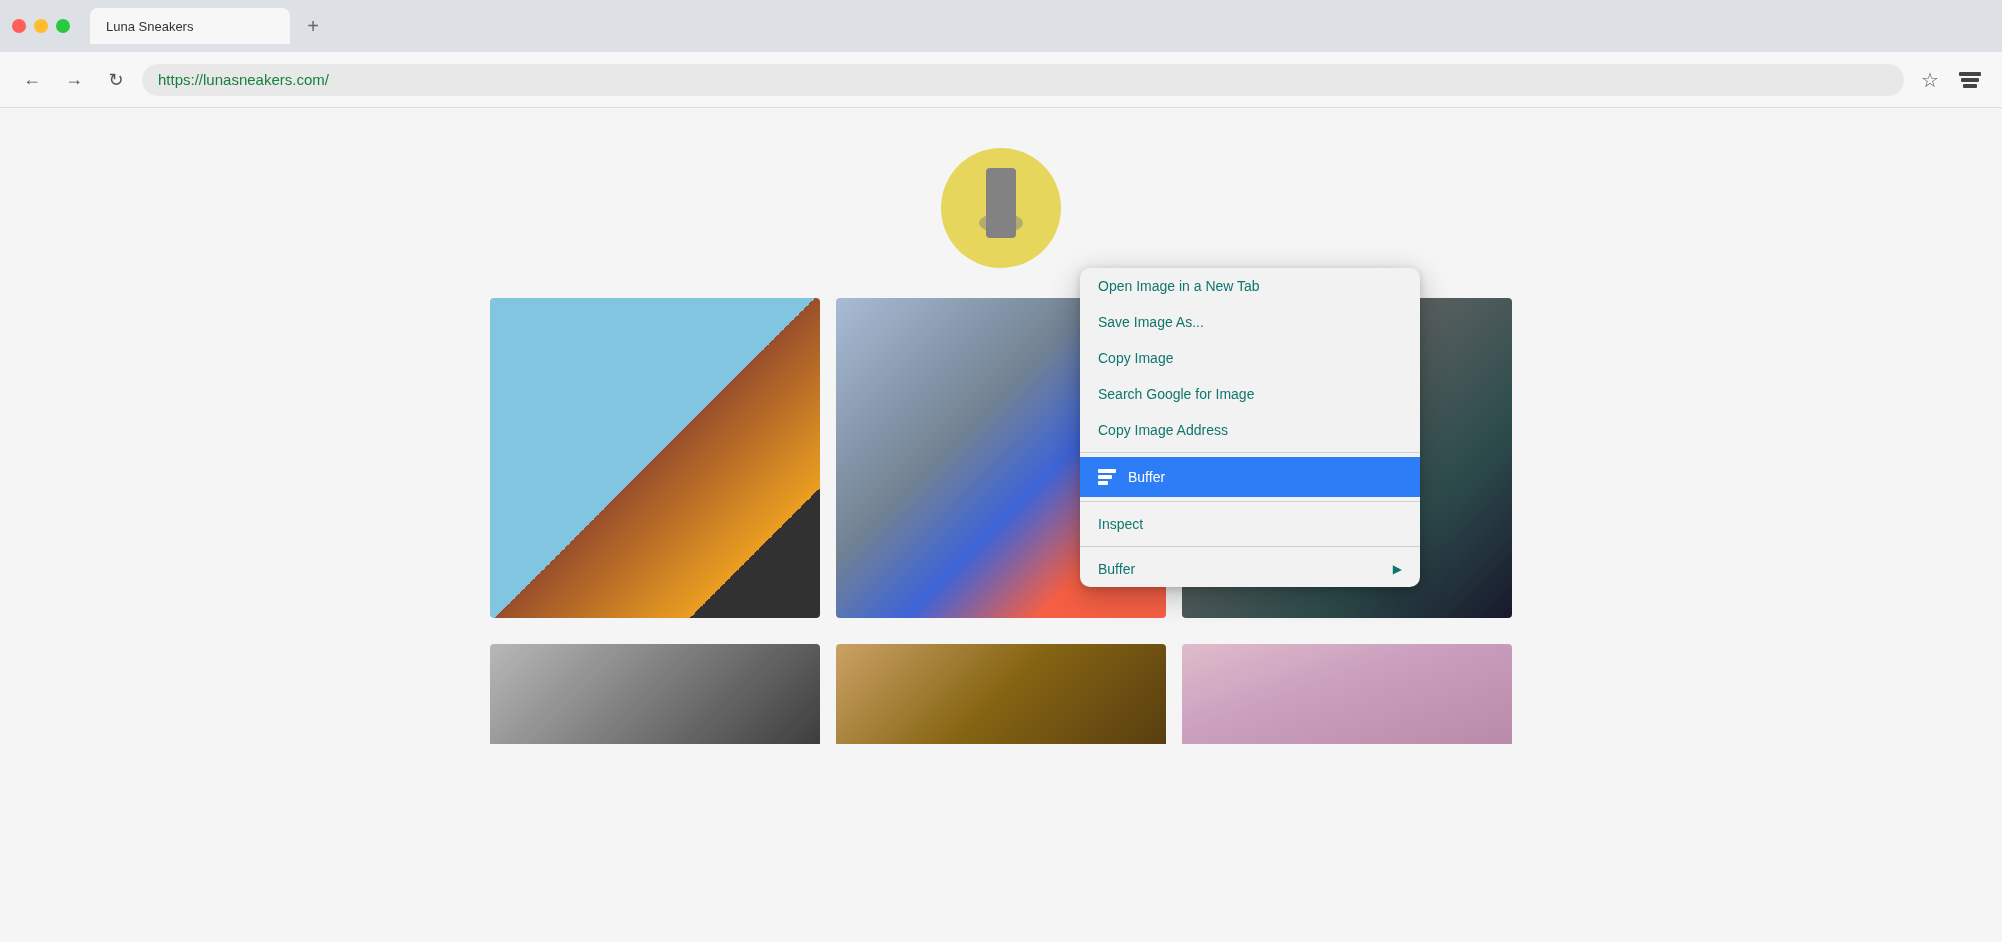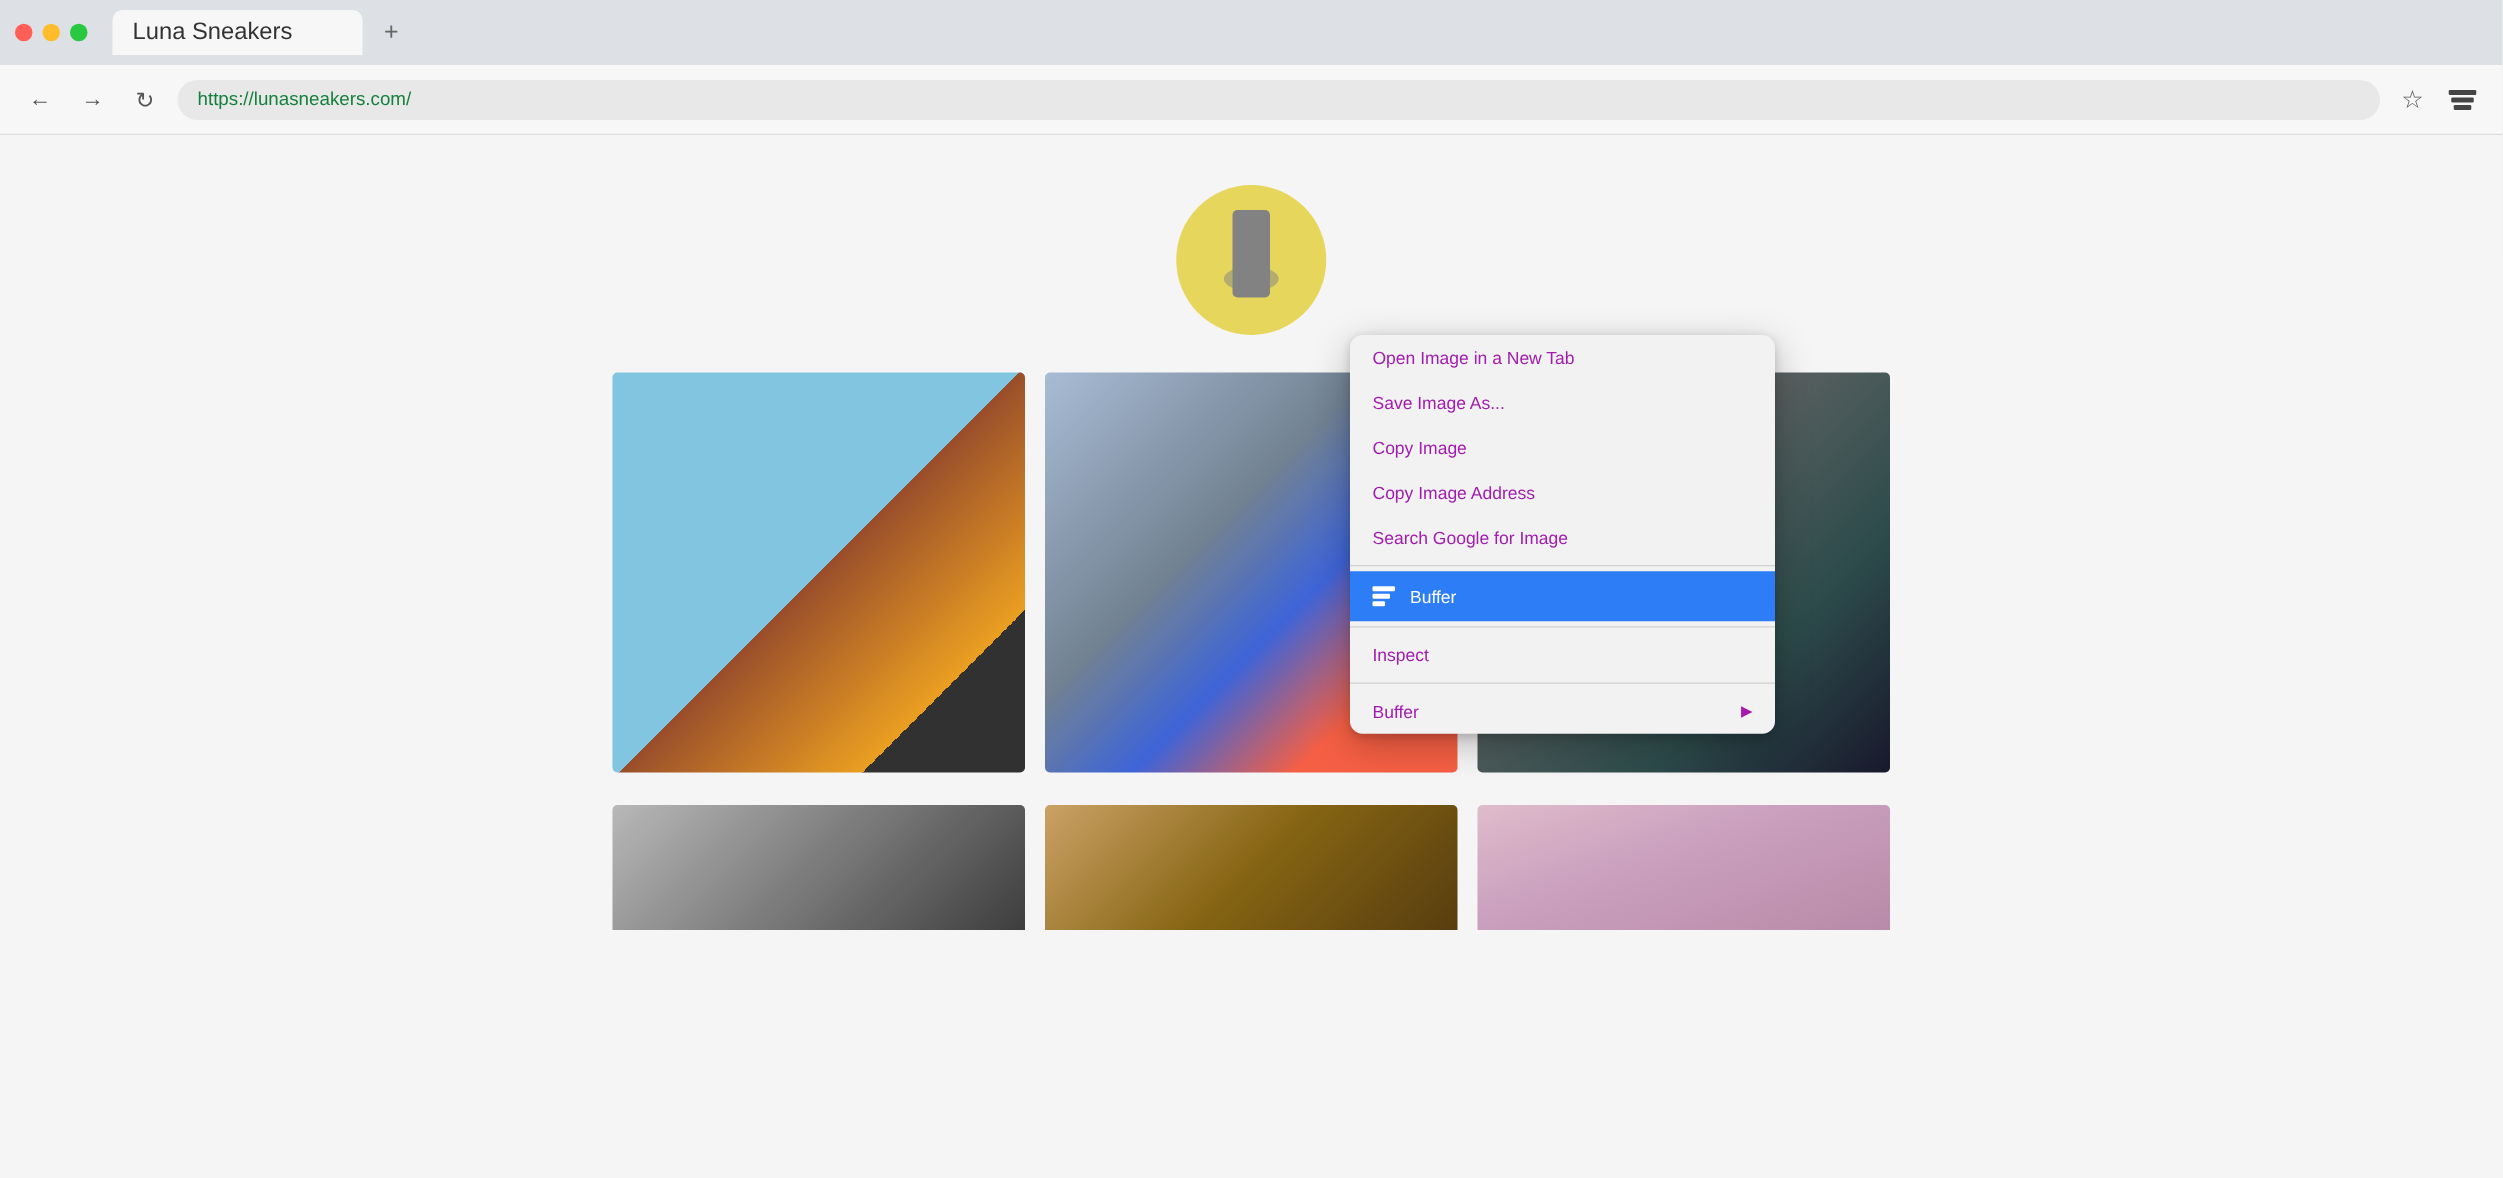--- a/index.html
+++ b/index.html
@@ -50,21 +50,21 @@
     .btn-min    { background: #ffbd2e; }
     .btn-max    { background: #28c840; }
 
     .tab {
       display: flex;
       align-items: center;
       height: 36px;
       background: #f7f7f7;
       border-radius: 8px 8px 0 0;
       padding: 0 16px;
-      font-size: 19px;
+      font-size: 13px;
       color: #333;
       min-width: 200px;
     }
 
     .tab-new-btn {
       width: 30px;
       height: 30px;
       border: none;
       background: transparent;
       font-size: 20px;
@@ -239,21 +239,21 @@
       box-shadow: 0 8px 30px rgba(0,0,0,0.25), 0 2px 8px rgba(0,0,0,0.15);
       overflow: hidden;
       z-index: 200;
     }
 
     .context-menu-item {
       display: flex;
       align-items: center;
       padding: 10px 18px;
       font-size: 14px;
-      color: #a21caf;
+      color: #0f766e;
       cursor: pointer;
       gap: 10px;
       border-bottom: none;
     }
 
     .context-menu-item.active {
       background: #2d7df6;
       color: #fff;
     }
 
@@ -383,24 +383,24 @@
         <div class="context-menu-item">
           <span>Open Image in a New Tab</span>
         </div>
         <div class="context-menu-item">
           <span>Save Image As...</span>
         </div>
         <div class="context-menu-item">
           <span>Copy Image</span>
         </div>
         <div class="context-menu-item">
+          <span>Search Google for Image</span>
+        </div>
+        <div class="context-menu-item">
           <span>Copy Image Address</span>
-        </div>
-        <div class="context-menu-item">
-          <span>Search Google for Image</span>
         </div>
 
         <div class="context-menu-divider"></div>
 
         <div class="context-menu-item active" style="background:#2d7df6; color:#ffffff;">
           <div class="layers-icon">
             <div class="layers-icon-bar" style="width:18px;"></div>
             <div class="layers-icon-bar" style="width:14px;"></div>
             <div class="layers-icon-bar" style="width:10px;"></div>
           </div>

